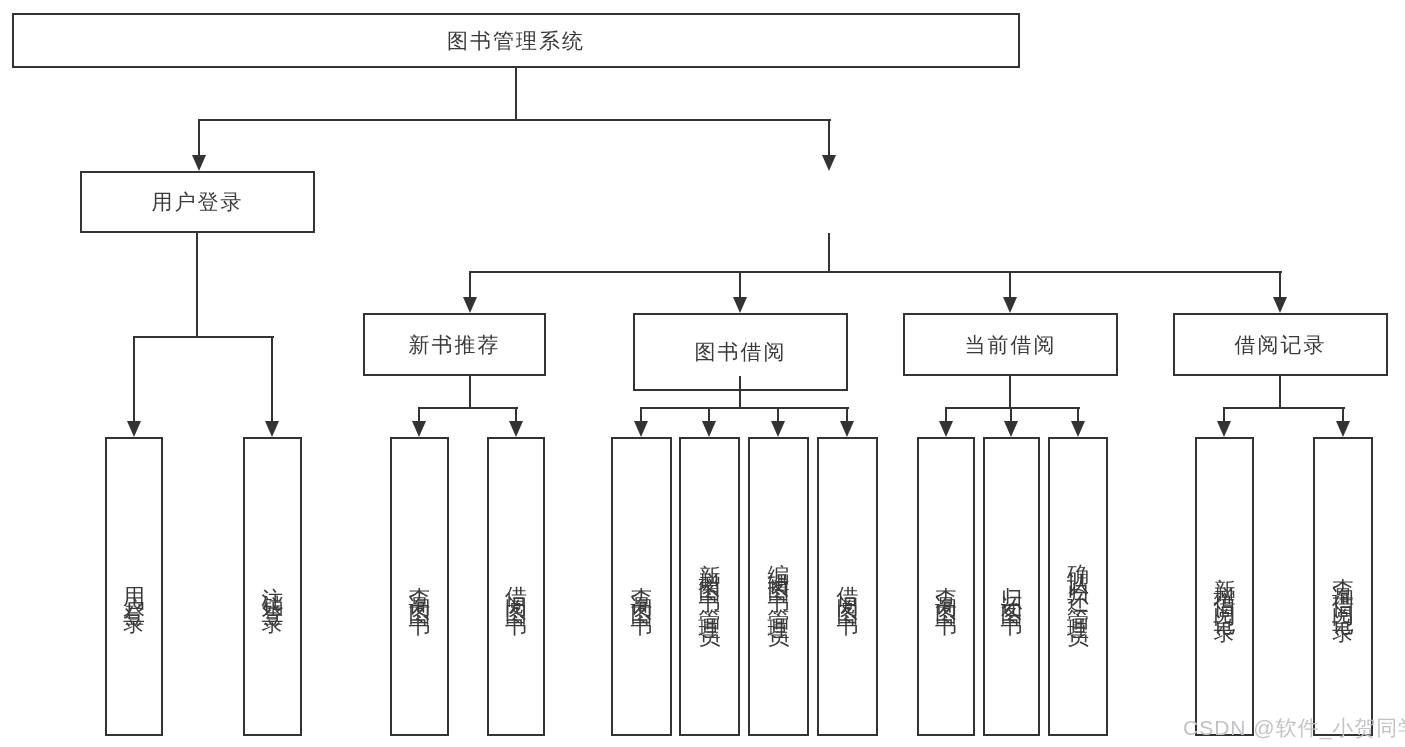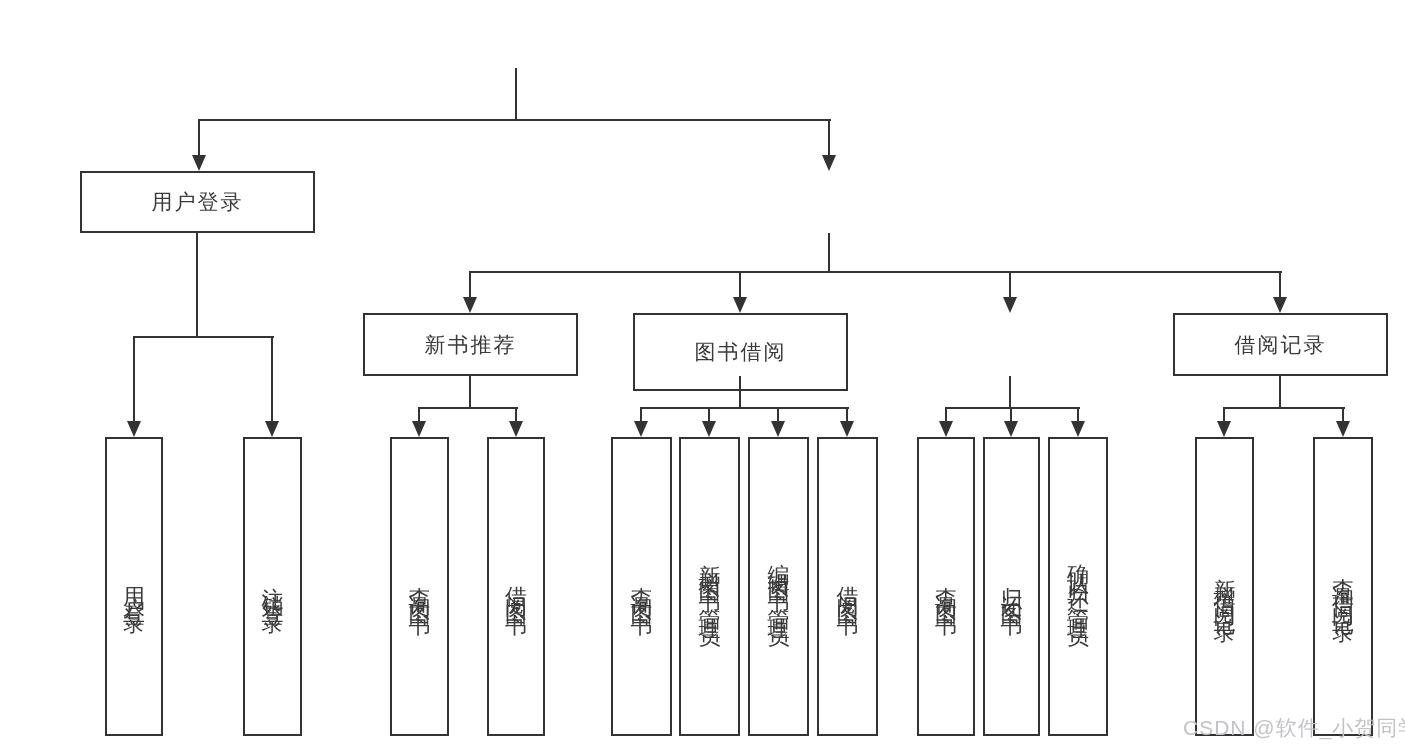--- a/index.html
+++ b/index.html
@@ -48,30 +48,36 @@
     letter-spacing:1px;
     white-space:nowrap;
     z-index:5;
   }
 </style>
 </head>
 <body>
 
 <div class="canvas">
 
+  <div class="box" style="left:12px;top:13px;width:1008px;height:55px">
+    <span class="htext">图书管理系统</span>
+  </div>
 
   <div class="box" style="left:80px;top:171px;width:235px;height:62px">
     <span class="htext">用户登录</span>
   </div>
 
-  <div class="box" style="left:363px;top:313px;width:215px;height:63px">
+  <div class="box" style="left:363px;top:313px;width:183px;height:63px">
     <span class="htext">新书推荐</span>
   </div>
   <div class="box" style="left:633px;top:313px;width:215px;height:78px">
     <span class="htext">图书借阅</span>
+  </div>
+  <div class="box" style="left:903px;top:313px;width:215px;height:63px">
+    <span class="htext">当前借阅</span>
   </div>
   <div class="box" style="left:1173px;top:313px;width:215px;height:63px">
     <span class="htext">借阅记录</span>
   </div>
 
   <div class="box" style="left:105px;top:437px;width:58px;height:299px">
     <span class="vtext">用户登录</span>
   </div>
   <div class="box" style="left:243px;top:437px;width:59px;height:299px">
     <span class="vtext">注销登录</span>

